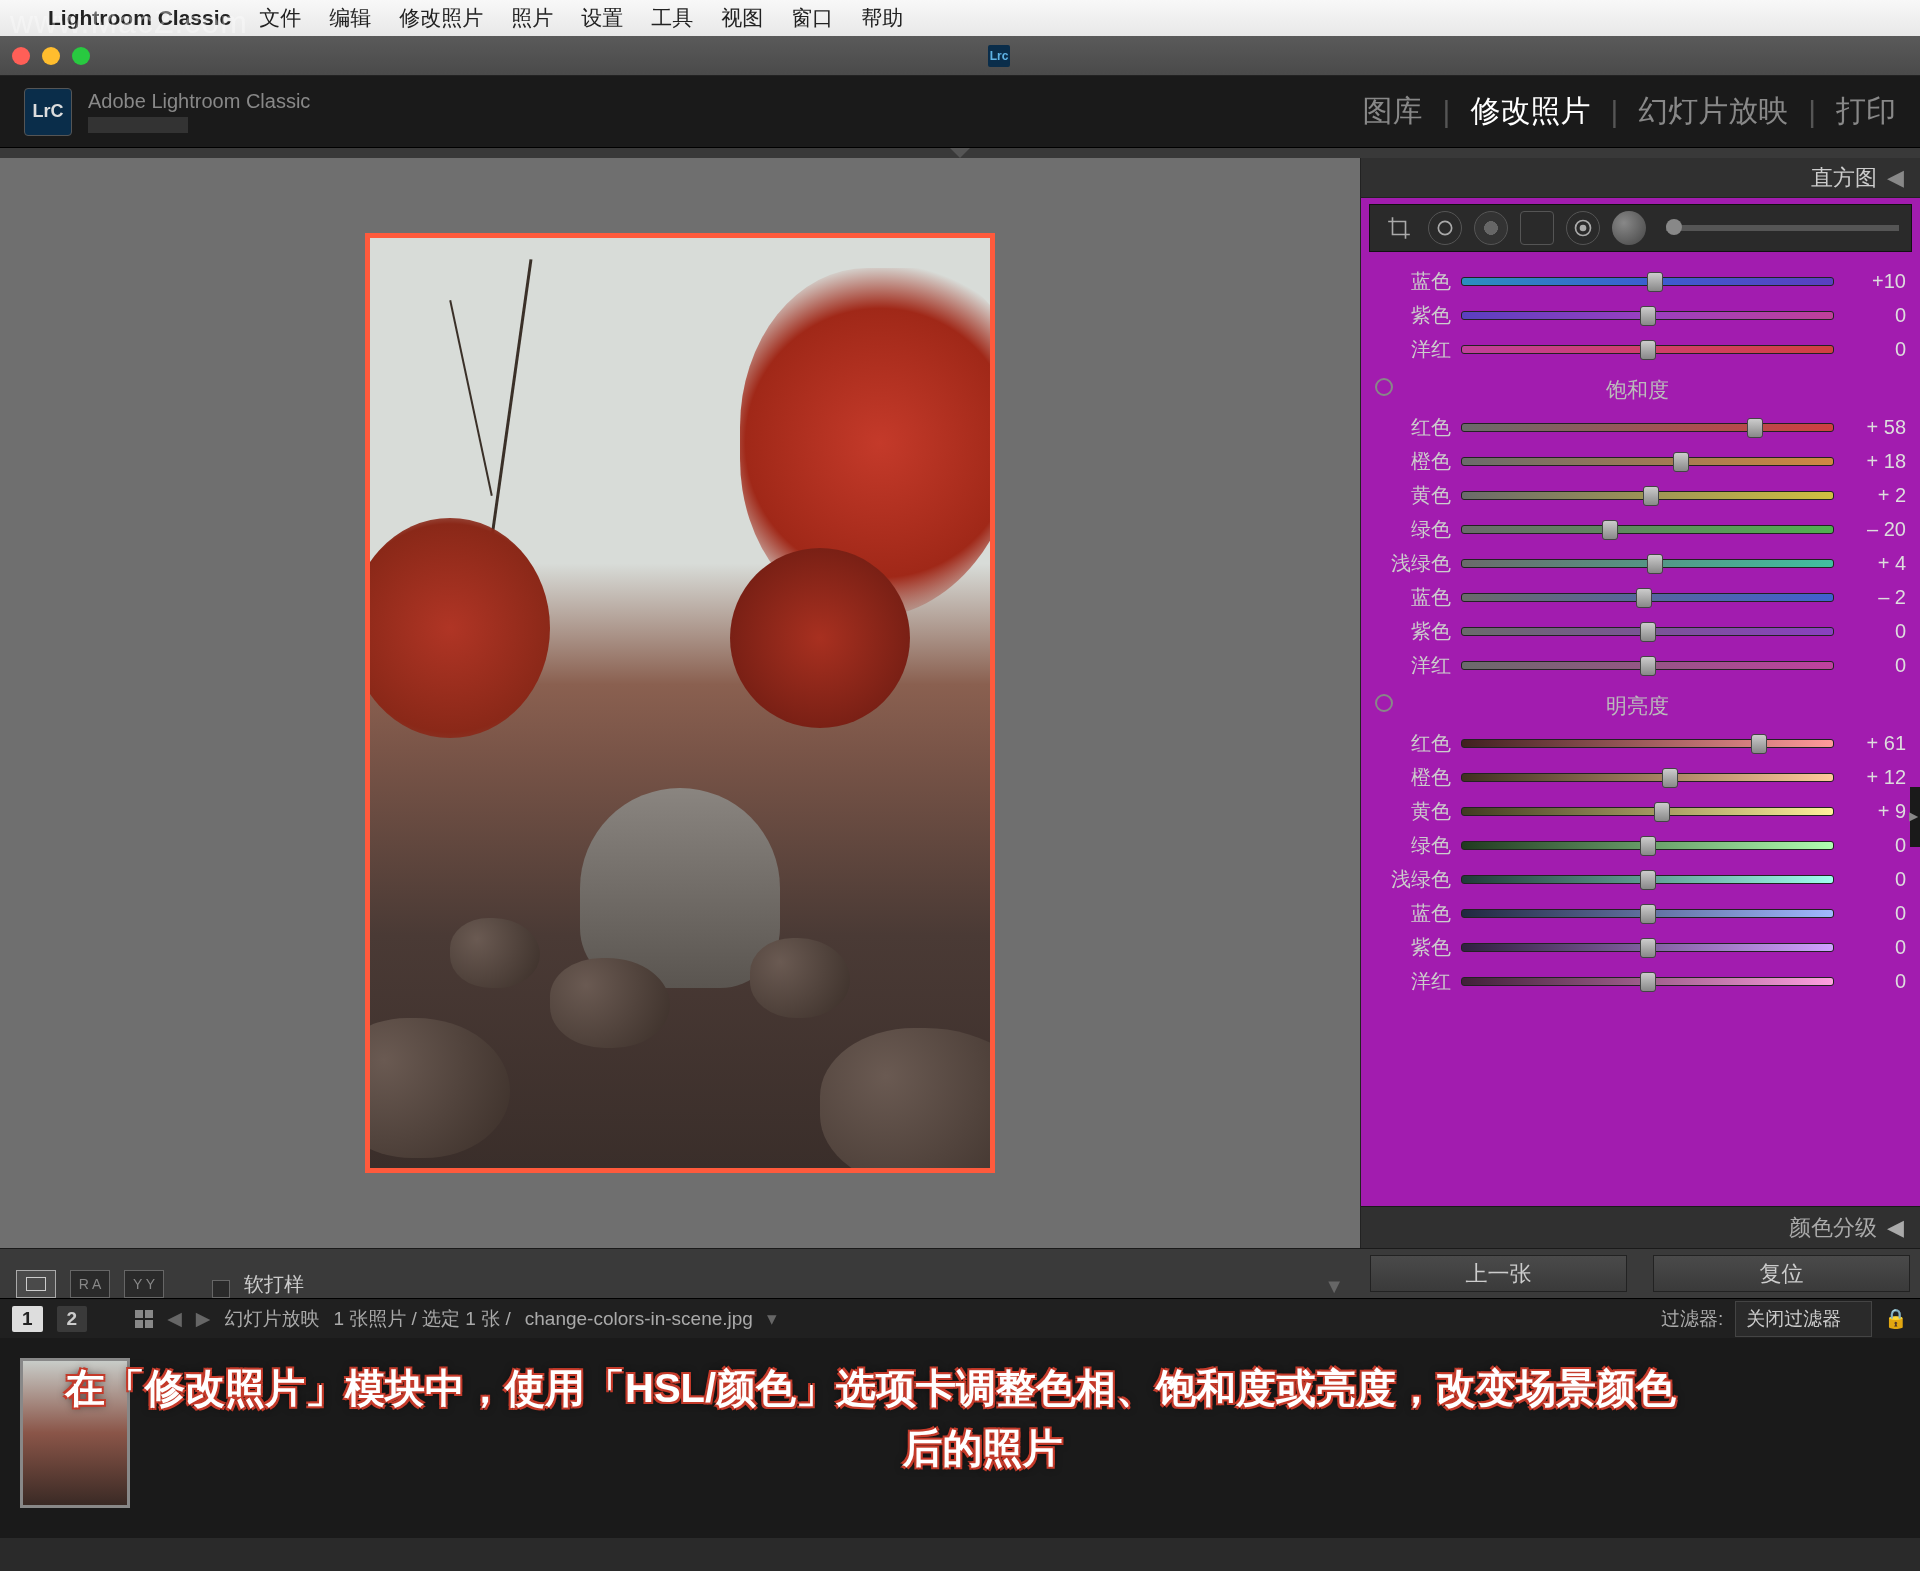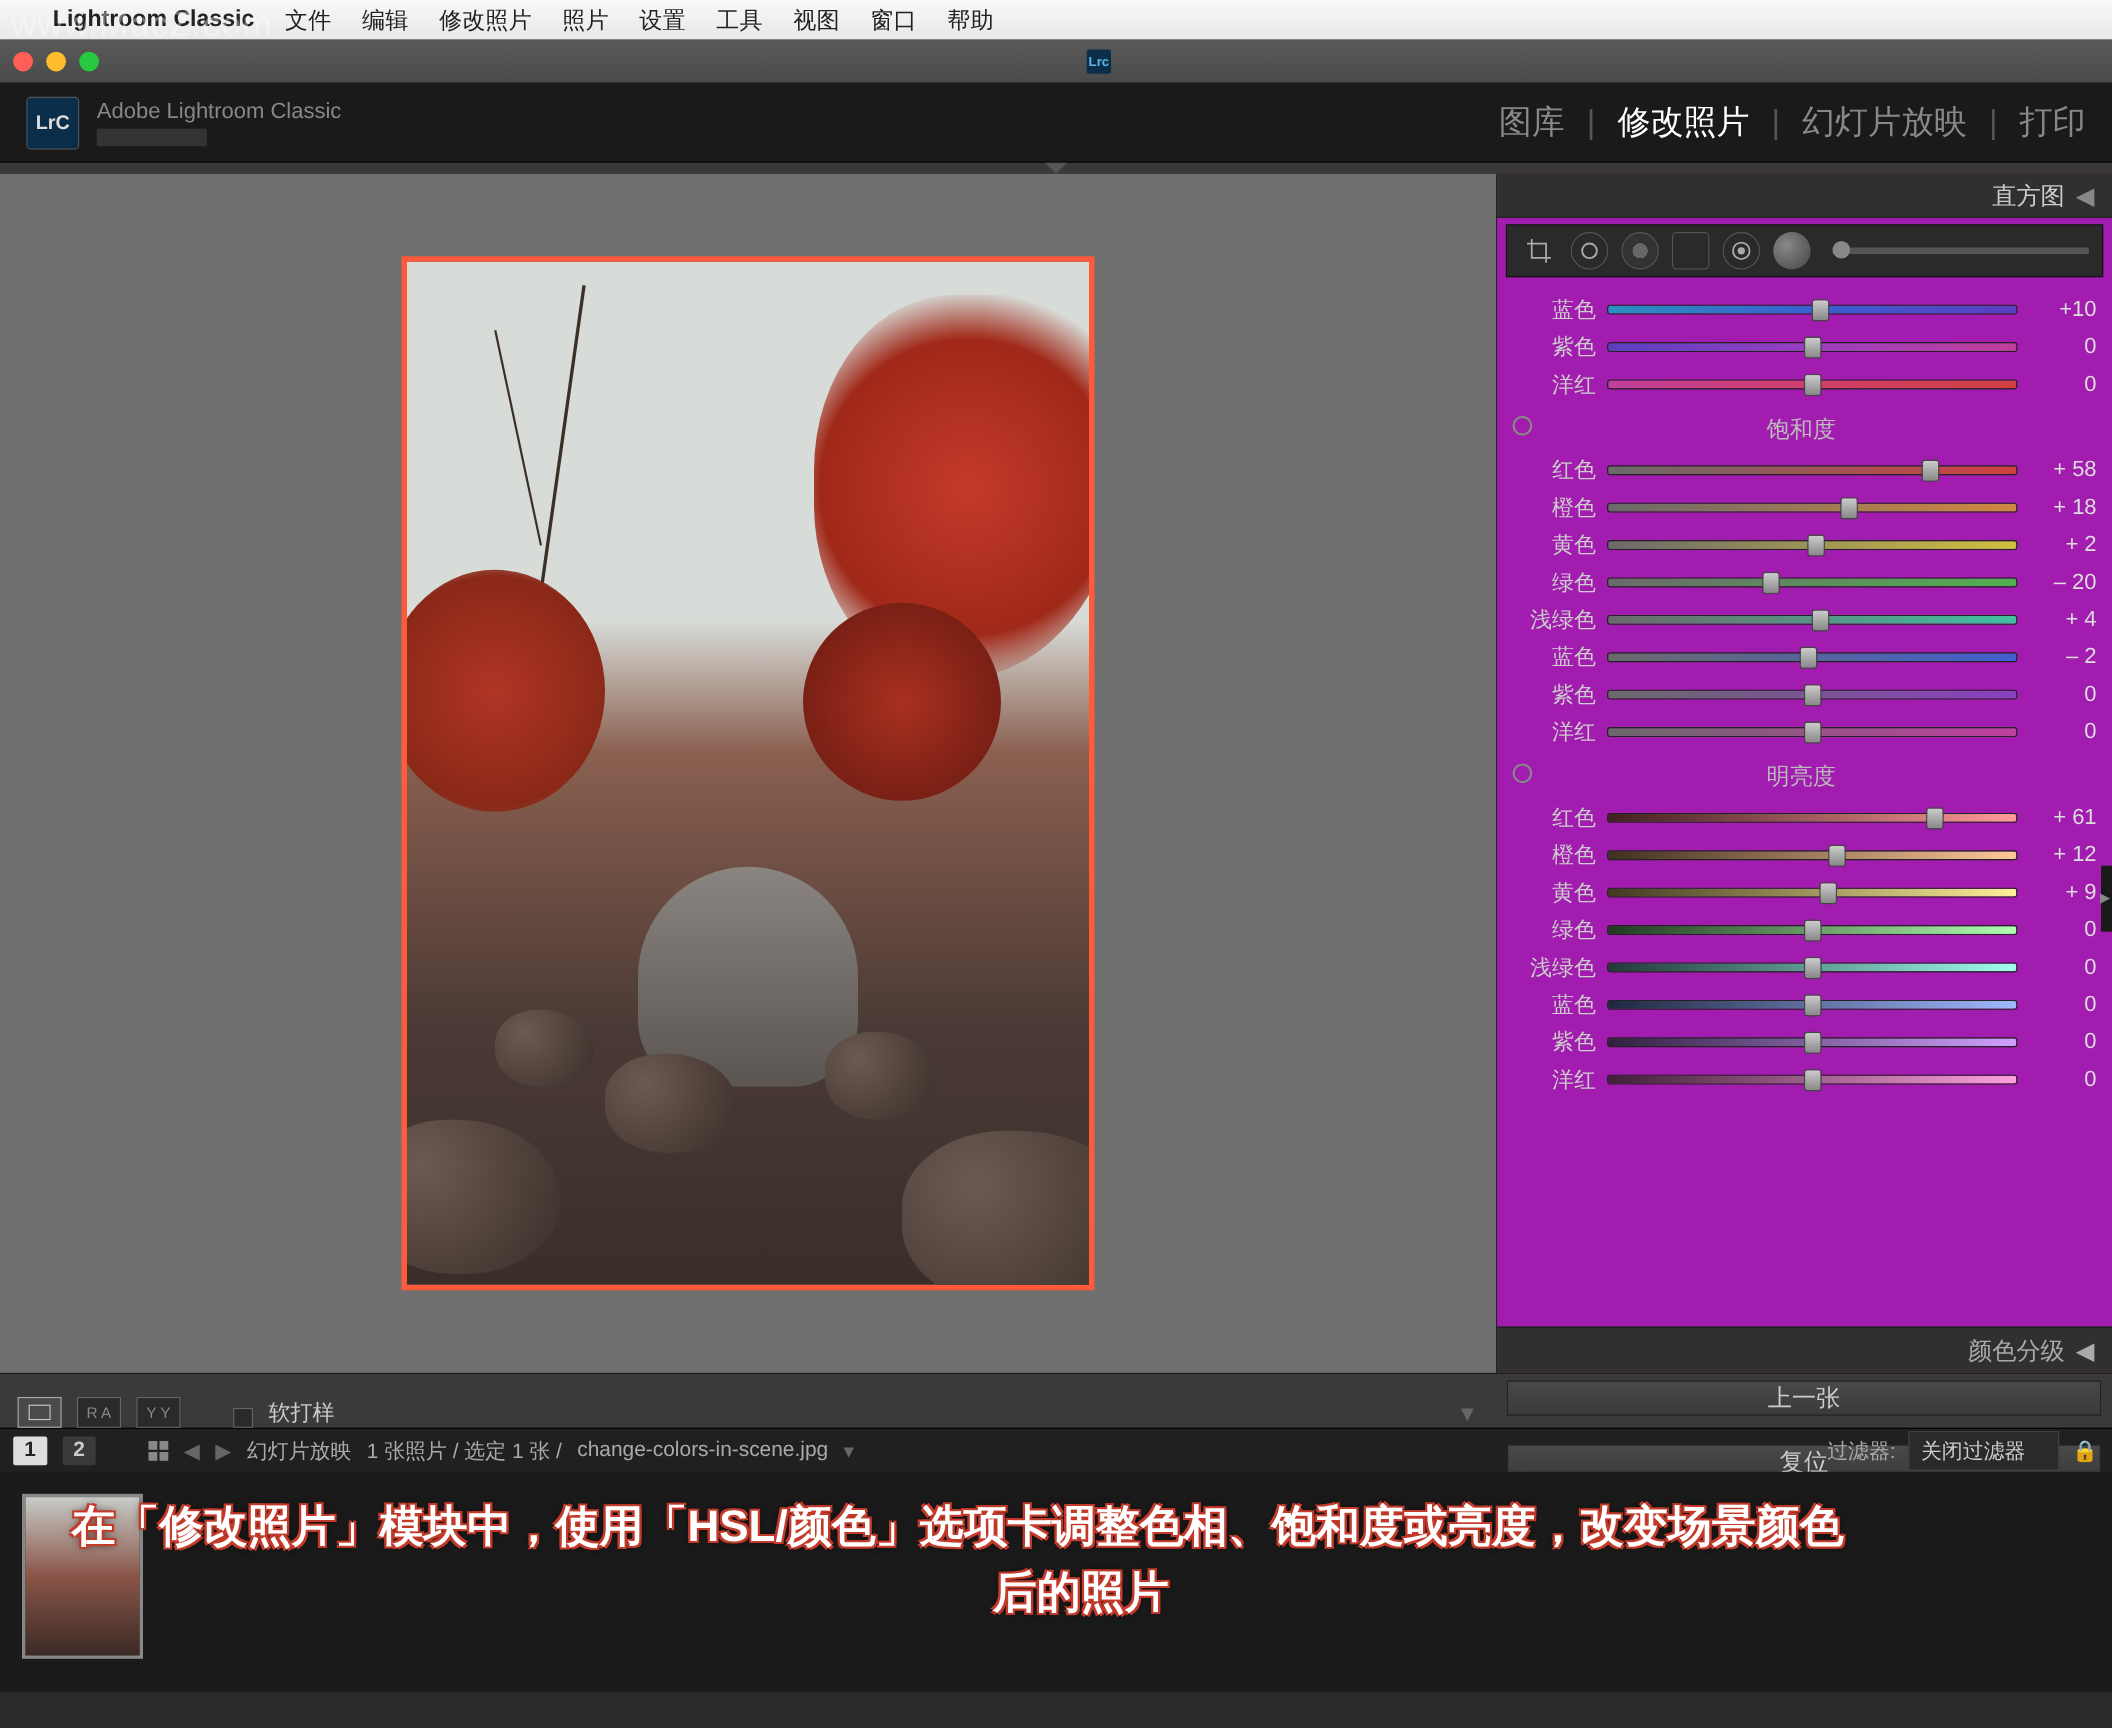--- a/index.html
+++ b/index.html
@@ -51,21 +51,21 @@
 .slider-label { width: 82px; text-align: right; color: #ccc; font-size: 20px; }
 .slider-track { flex: 1; height: 9px; border-radius: 3px; position: relative; border: 1px solid #222; }
 .slider-thumb { position: absolute; top: -6px; width: 16px; height: 20px; background: linear-gradient(#ccc,#888); border: 1px solid #444; border-radius: 3px; transform: translateX(-50%); }
 .slider-value { width: 62px; text-align: right; color: #ddd; font-size: 20px; }
 .panel-footer { height: 42px; background: #303030; border-top: 1px solid #1a1a1a; display: flex; align-items: center; justify-content: flex-end; padding: 0 16px; font-size: 22px; color: #aaa; gap: 10px; }
 .bottom-toolbar { height: 50px; background: #3a3a3a; border-top: 1px solid #1a1a1a; display: flex; }
 .bt-left { flex: 1; display: flex; align-items: flex-end; padding: 0 16px; gap: 14px; }
 .bt-box { width: 40px; height: 28px; border: 1px solid #666; background: #2a2a2a; display: flex; align-items: center; justify-content: center; color: #888; font-size: 14px; }
 .bt-box.active { border-color: #aaa; background: #4a4a4a; }
 .checkbox { width: 18px; height: 18px; border: 1px solid #666; background: #2a2a2a; }
-.bt-right { width: 560px; display: flex; gap: 26px; padding: 6px 10px; flex-direction: column; }
+.bt-right { width: 560px; display: flex; gap: 26px; padding: 6px 10px; }
 .btn { flex: 1; background: linear-gradient(#4a4a4a,#3a3a3a); border: 1px solid #222; color: #ccc; font-size: 22px; display: flex; align-items: center; justify-content: center; }
 .filmstrip-bar { height: 40px; background: #202020; display: flex; align-items: center; padding: 0 12px; gap: 14px; font-size: 19px; color: #aaa; border-top: 1px solid #000; }
 .fs-badge { background: #ddd; color: #222; padding: 2px 10px; font-weight: 600; border-radius: 2px; }
 .fs-badge.dark { background: #3a3a3a; color: #ccc; }
 .fs-grid { width: 18px; height: 18px; display: grid; grid-template: 1fr 1fr / 1fr 1fr; gap: 2px; }
 .fs-grid span { background: #888; }
 .fs-right { margin-left: auto; display: flex; align-items: center; gap: 12px; }
 .fs-select { background: #2a2a2a; border: 1px solid #444; padding: 4px 30px 4px 10px; color: #ccc; position: relative; }
 .filmstrip { height: 200px; background: #1a1a1a; position: relative; padding: 20px; }
 .thumb { width: 110px; height: 150px; border: 3px solid #888; background: linear-gradient(#c8ccc8 0%, #8a5548 50%, #3a2a25 100%); position: relative; }

